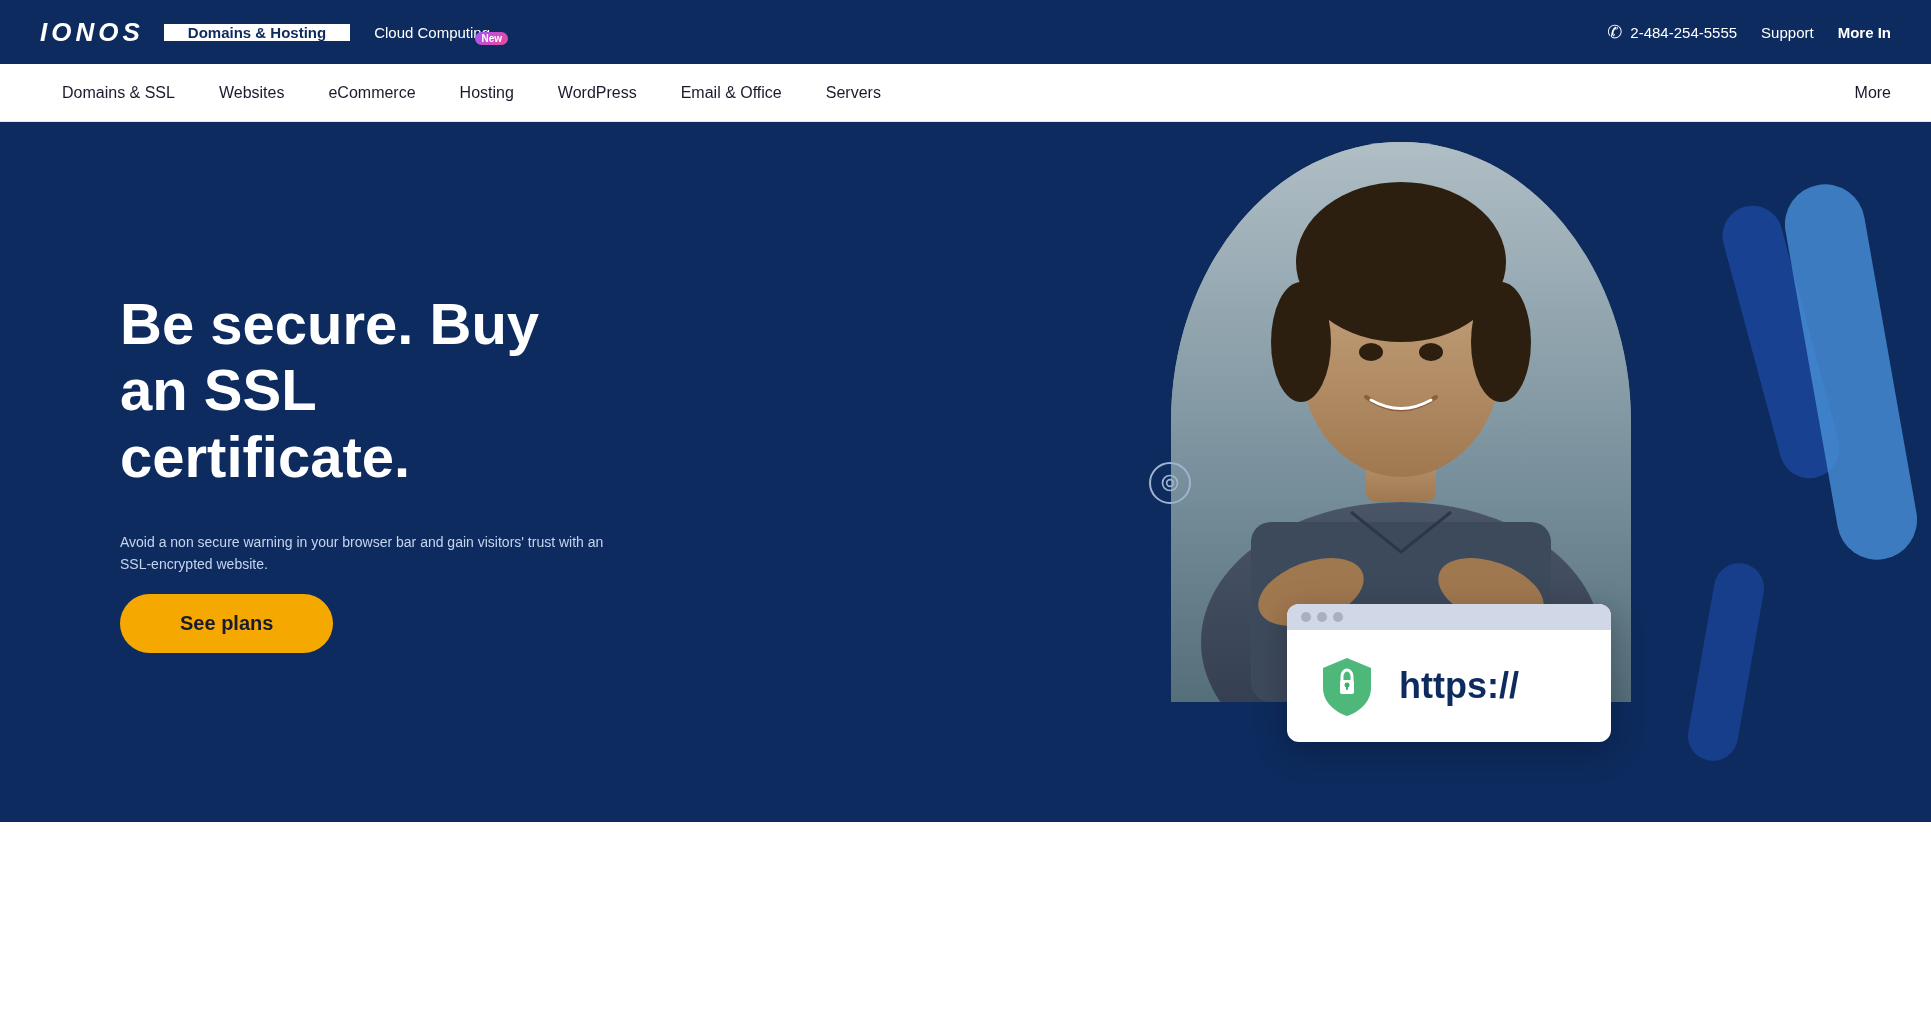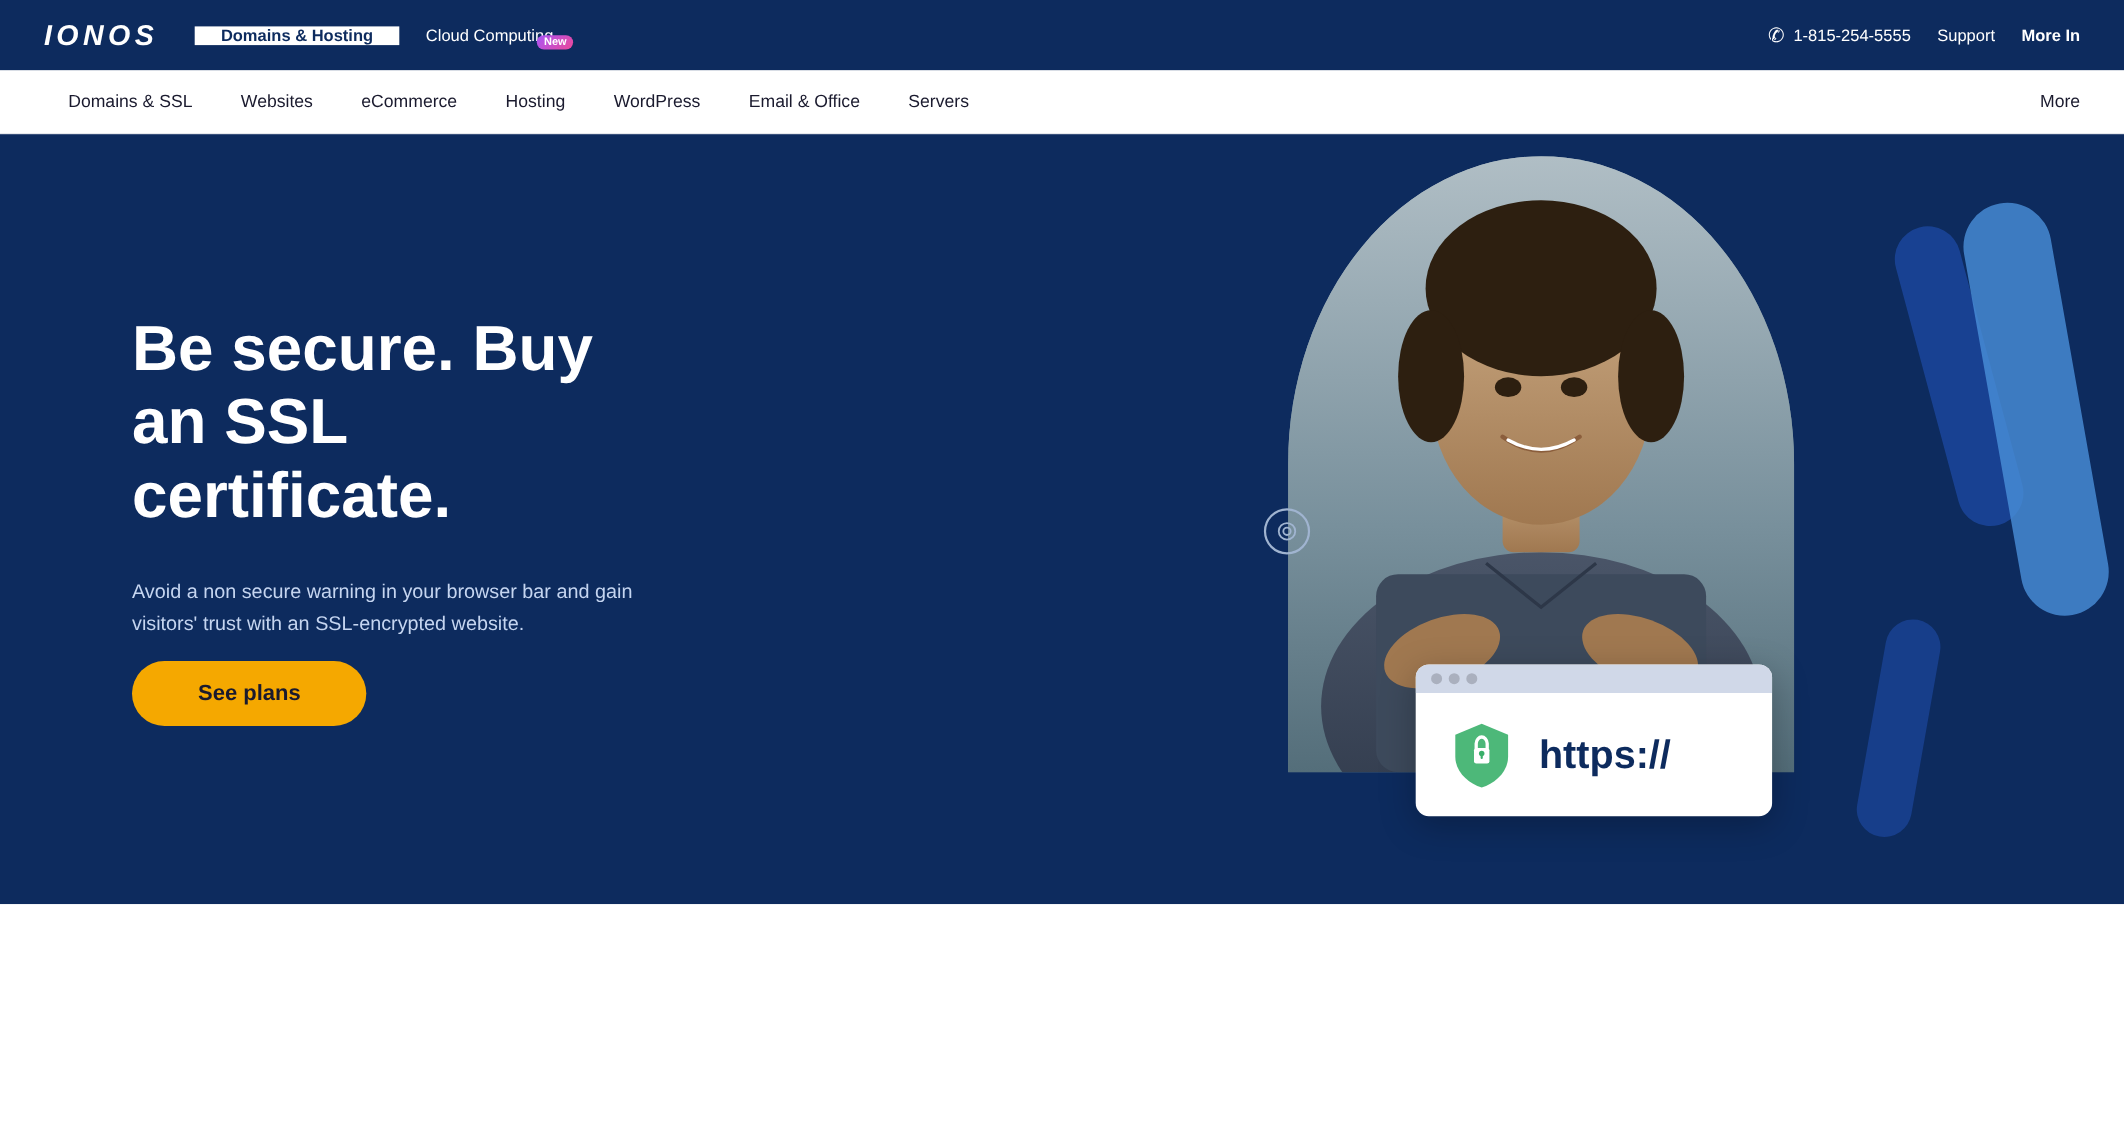--- a/index.html
+++ b/index.html
@@ -132,21 +132,21 @@
       max-width: 700px;
     }
     .hero-title {
       font-size: 58px;
       font-weight: 800;
       color: white;
       line-height: 1.15;
       margin-bottom: 40px;
     }
     .hero-subtitle {
-      font-size: 18px;
+      font-size: 14px;
       color: #c5d5f0;
       line-height: 1.6;
       margin-bottom: 19px;
       max-width: 540px;
     }
     .cta-btn {
       background-color: #f5a800;
       color: #1a1a2e;
       font-size: 20px;
       font-weight: 700;
@@ -277,21 +277,21 @@
       align-items: center;
       justify-content: center;
       color: #a0b4d0;
       font-size: 18px;
       z-index: 10;
     }
 
     .logo-left {
       display: flex;
       align-items: center;
-      gap: 13px;
+      gap: 0;
     }
   </style>
 </head>
 <body>
 
 <div class="top-bar">
   <div class="logo-left">
     <span class="logo">IONOS</span>
     <nav class="nav-tabs">
       <div class="nav-tab active">
@@ -299,21 +299,21 @@
       </div>
       <div class="nav-tab" style="position:relative;">
         <span>Cloud Computing</span>
         <span class="new-badge">New</span>
       </div>
     </nav>
   </div>
   <div class="top-bar-right">
     <div class="phone-link">
       <span class="phone-icon">✆</span>
-      <span>1-815-254-5555</span>
+      <span>2-484-254-5555</span>
     </div>
     <span class="support-link">Support</span>
     <span class="signin-btn">More In</span>
   </div>
 </div>
 
 <div class="secondary-nav">
   <div class="secondary-nav-items">
     <div class="secondary-nav-item">
       <span>Domains &amp; SSL</span>

